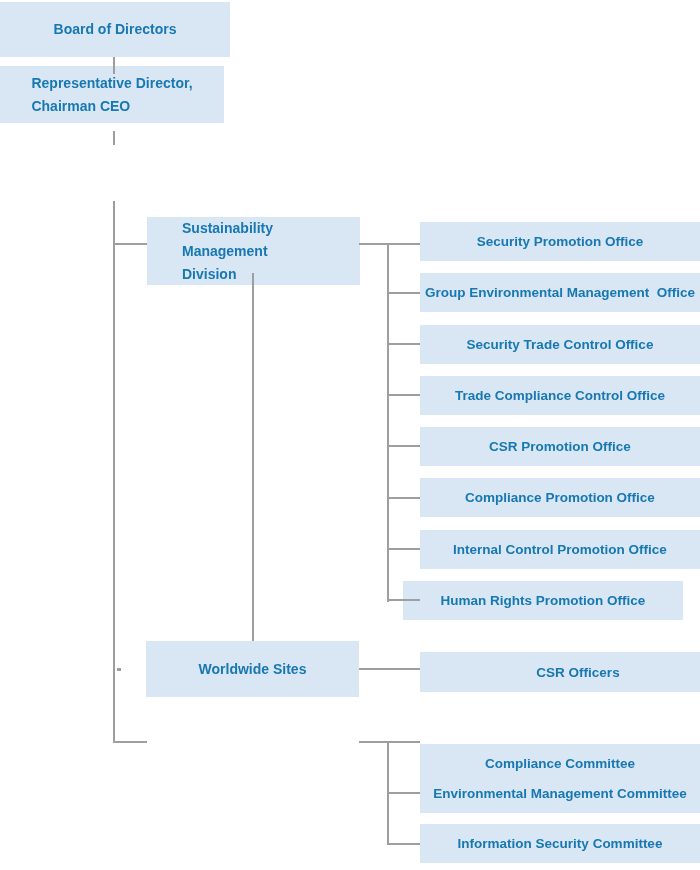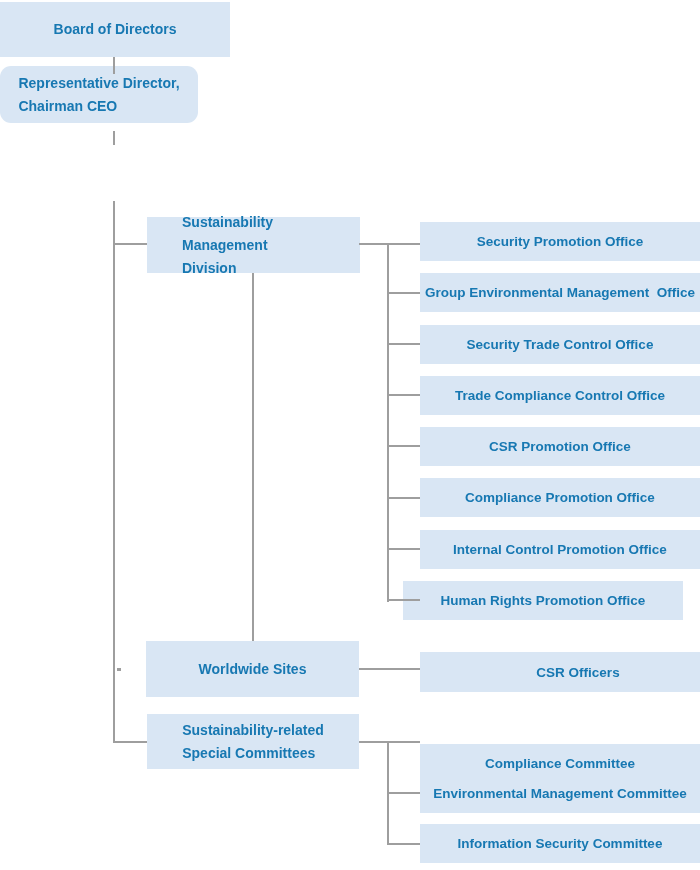--- a/index.html
+++ b/index.html
@@ -35,28 +35,26 @@
     position:absolute;
     background:var(--line-gray);
   }
 </style>
 </head>
 <body>
 
 <div id="canvas">
 
   <div class="node lg" style="left:0px;top:2px;width:230px;height:55px;">Board of Directors</div>
-  <div class="node lg" style="left:0px;top:66px;width:198px;height:57px;border-radius:11px;">Representative Director,
+  <div class="node lg" style="left:0px;top:66px;width:224px;height:57px;">Representative Director,
 Chairman CEO</div>
 
-  <div class="node lg" style="left:147px;top:217px;width:213px;height:56px;padding-left:35px;">Sustainability Management
+  <div class="node lg" style="left:147px;top:217px;width:213px;height:68px;padding-left:35px;">Sustainability Management
 Division</div>
   <div class="node lg" style="left:146px;top:641px;width:213px;height:56px;">Worldwide Sites</div>
-  <div class="node lg" style="left:147px;top:714px;width:212px;height:55px;">Sustainability-related
-Special Committees</div>
 
   <div class="node sm" style="left:420px;top:222px;width:280px;height:39px;">Security Promotion Office</div>
   <div class="node sm" style="left:420px;top:273px;width:280px;height:39px;">Group Environmental Management  Office</div>
   <div class="node sm" style="left:420px;top:325px;width:280px;height:39px;">Security Trade Control Office</div>
   <div class="node sm" style="left:420px;top:376px;width:280px;height:39px;">Trade Compliance Control Office</div>
   <div class="node sm" style="left:420px;top:427px;width:280px;height:39px;">CSR Promotion Office</div>
   <div class="node sm" style="left:420px;top:478px;width:280px;height:39px;">Compliance Promotion Office</div>
   <div class="node sm" style="left:420px;top:530px;width:280px;height:39px;">Internal Control Promotion Office</div>
   <div class="node sm" style="left:403px;top:581px;width:280px;height:39px;">Human Rights Promotion Office</div>
 

